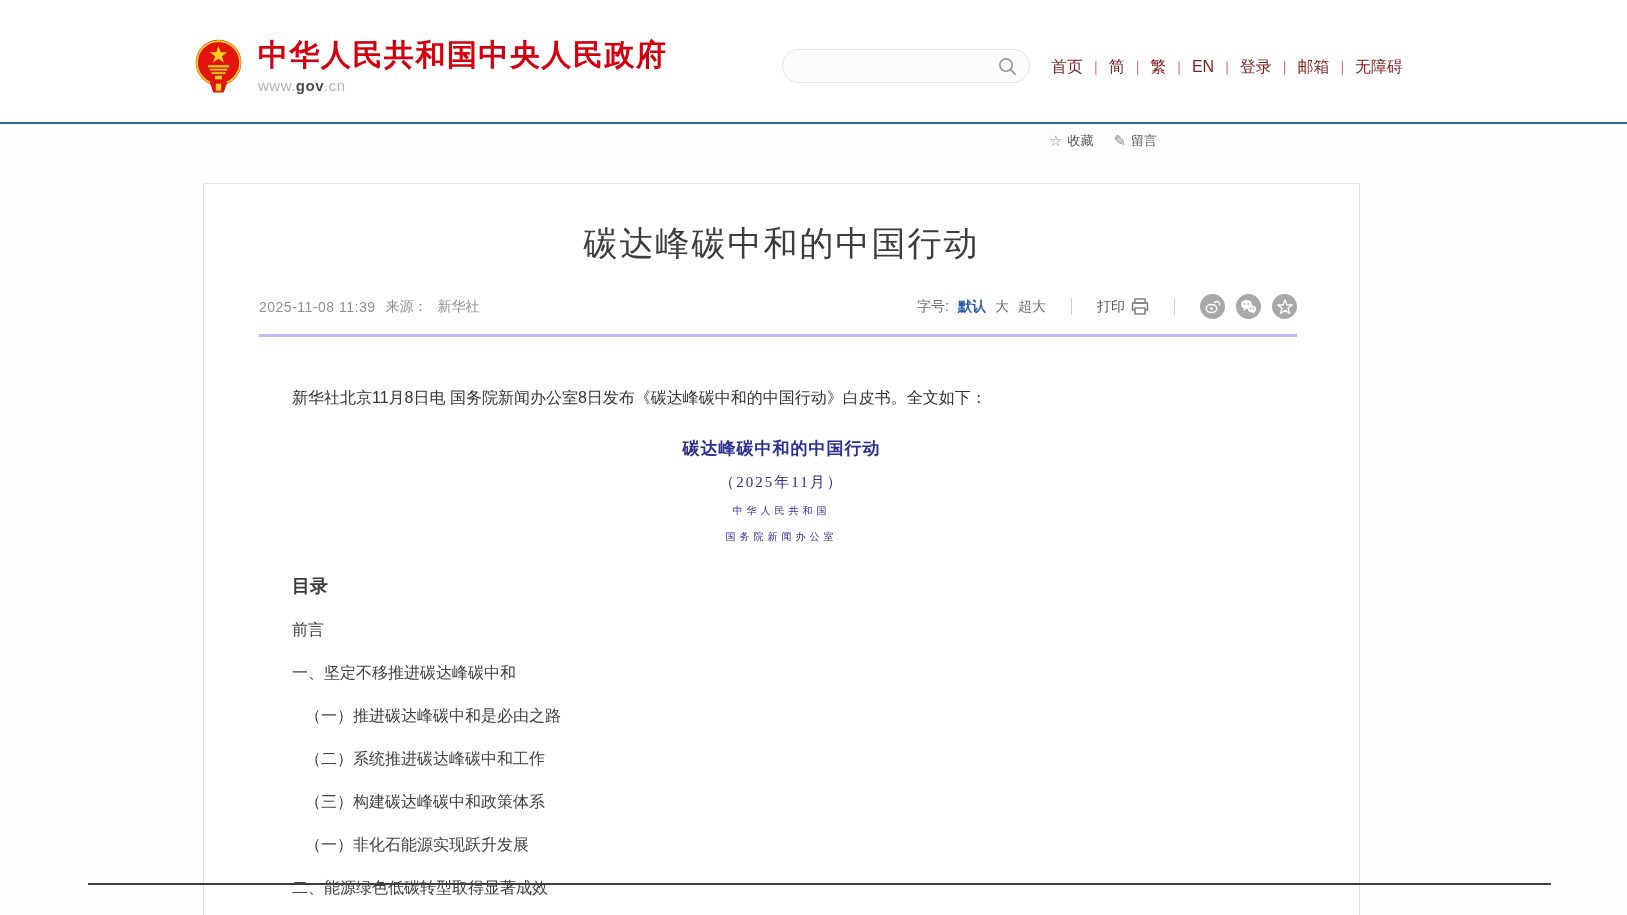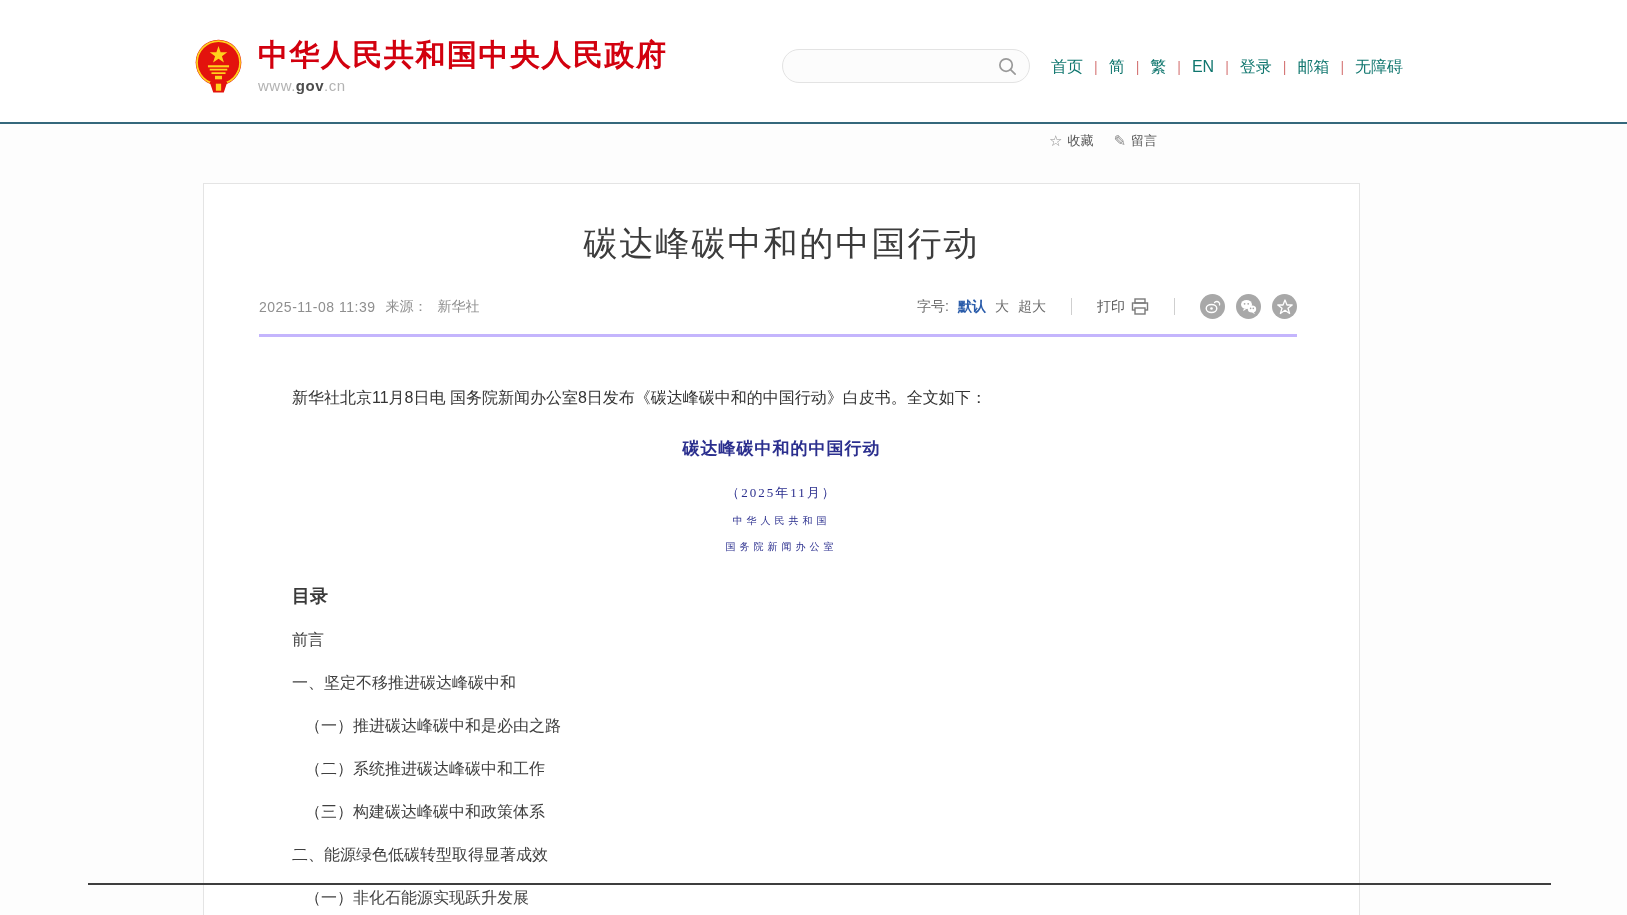--- a/index.html
+++ b/index.html
@@ -16,21 +16,21 @@
   .site-url .gov { color:#4d4d4d; font-weight:bold; }
 
   .searchbox { position:absolute; left:782px; top:49px; width:248px; height:34px; background:#fcfcfc;
                border:1px solid #e3e3e3; border-radius:18px; }
   .searchbox input { position:absolute; left:0; top:0; width:205px; height:32px; border:none; outline:none;
                background:transparent; padding:0 16px; font-size:14px; color:#333; border-radius:18px; }
   .search-icon { position:absolute; right:11px; top:6px; width:21px; height:21px; cursor:pointer; }
 
   .top-nav { position:absolute; left:1040px; top:55px; height:24px; display:flex; align-items:center;
              font-size:16px; color:#2e2e2e; white-space:nowrap; }
-  .top-nav a { color:#0f766e; text-decoration:none; padding:0 11px; cursor:pointer; }
+  .top-nav a { color:#7f1d1d; text-decoration:none; padding:0 11px; cursor:pointer; }
   .top-nav .sep { color:#b40a0a; opacity:.55; font-size:14px; }
 
   .header-divider { position:absolute; top:122px; left:0; width:100%; height:2px; background:#35687c; }
 
   
   .content-bg { position:absolute; top:124px; left:0; width:100%; height:791px; background:#fdfdfd; }
 
   .page-actions { position:absolute; top:132px; left:1049px; display:flex; gap:20px; font-size:13px; color:#555; }
   .page-actions .action { display:flex; align-items:center; gap:5px; cursor:pointer; }
   .page-actions .aicon { font-size:15px; color:#8c8c8c; }
@@ -49,21 +49,21 @@
   .meta-right a.fs-default { color:#2a5caa; font-weight:bold; }
   .vsep { width:1px; height:17px; background:#cfcfcf; margin:0 16px; }
   .print-link { display:flex; align-items:center; gap:6px; color:#5a5a5a !important; }
   .share-group { display:flex; align-items:center; gap:11px; }
   .share-btn { width:25px; height:25px; border-radius:50%; background:#a8a8a8; display:flex;
                align-items:center; justify-content:center; cursor:pointer; }
 
   .article-body { margin:0 88px; font-size:16px; color:#333; }
   .intro { margin-top:48px; line-height:25px; }
   .doc-title { text-align:center; margin-top:27px; font-size:17px; font-weight:bold; color:#2b2f8e; letter-spacing:1px; }
-  .doc-date  { text-align:center; margin-top:24px; font-size:13px; color:#2b2f8e;
+  .doc-date  { text-align:center; margin-top:13px; font-size:15px; color:#2b2f8e;
                font-family:"Liberation Serif","DejaVu Serif",serif; letter-spacing:2px; }
   .doc-org   { text-align:center; margin-top:12px; font-size:10px; color:#2b2f8e;
                font-family:"Liberation Serif","DejaVu Serif",serif; letter-spacing:4px; }
   .toc-heading { margin-top:30px; font-size:18px; font-weight:bold; color:#3a3a3a; }
   .toc-item { margin-top:21px; line-height:22px; color:#404040; font-size:16px; }
   .toc-sub  { padding-left:13px; }
 
   .bottom-line { position:absolute; top:883px; left:88px; width:1463px; height:2px; background:#3e3e3e; }
 </style>
 </head>
@@ -188,19 +188,19 @@
       <div class="doc-date">（2025年11月）</div>
       <div class="doc-org">中华人民共和国</div>
       <div class="doc-org">国务院新闻办公室</div>
 
       <div class="toc-heading">目录</div>
       <div class="toc-item">前言</div>
       <div class="toc-item">一、坚定不移推进碳达峰碳中和</div>
       <div class="toc-item toc-sub">（一）推进碳达峰碳中和是必由之路</div>
       <div class="toc-item toc-sub">（二）系统推进碳达峰碳中和工作</div>
       <div class="toc-item toc-sub">（三）构建碳达峰碳中和政策体系</div>
+      <div class="toc-item toc-sub">（一）非化石能源实现跃升发展</div>
       <div class="toc-item">二、能源绿色低碳转型取得显著成效</div>
-      <div class="toc-item toc-sub">（一）非化石能源实现跃升发展</div>
     </div>
   </div>
 
   <div class="bottom-line"></div>
 </div>
 
 </body></html>

